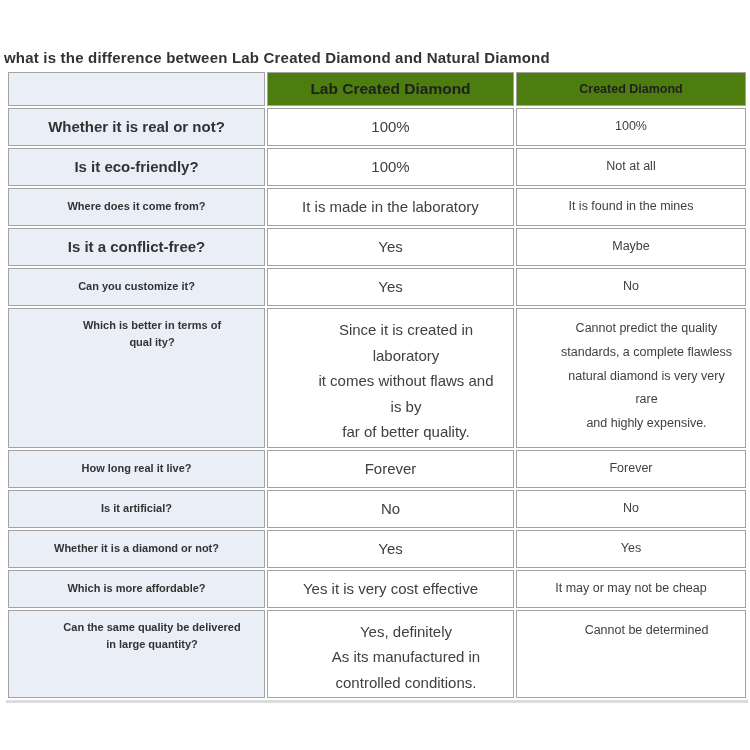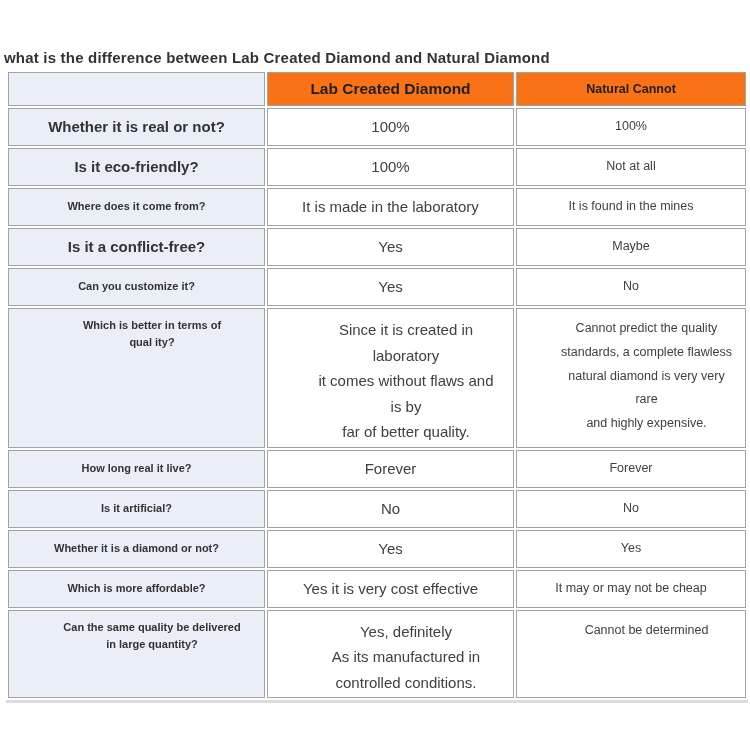--- a/index.html
+++ b/index.html
@@ -38,21 +38,21 @@
   col.c1 { width: 247px; }
   col.c2 { width: 230px; }
   th, td {
     box-sizing: border-box;
     border: 1px solid #a3a3a3;
     text-align: center;
     vertical-align: middle;
     padding: 2px 12px;
     overflow: hidden;
   }
-  th { height: 34px; background: #f97316; }
+  th { height: 34px; background: #4d7c0f; }
   td { height: 38px; }
   th.corner { background: #eaeef7; }
   th.h-lab { font-size: 15.5px; font-weight: 700; color: #1f1f1f; }
   th.h-nat { font-size: 12.5px; font-weight: 700; color: #1f1f1f; }
   td.lbl {
     background: #eaeef7;
     font-weight: 700;
     color: #333333;
     font-size: 11px;
     line-height: 1.55;
@@ -86,21 +86,21 @@
   <table class="cmp">
     <colgroup>
         <col class="c0">
         <col class="c1">
         <col class="c2">
       </colgroup>
     <thead>
       <tr>
         <th class="corner"></th>
         <th class="h-lab">Lab Created Diamond</th>
-        <th class="h-nat">Natural Cannot</th>
+        <th class="h-nat">Created Diamond</th>
       </tr>
     </thead>
     <tbody>
       <tr class="r-big">
         <td class="lbl">Whether it is real or not?</td>
         <td class="lab">100%</td>
         <td class="nat">100%</td>
       </tr>
       <tr class="r-big">
         <td class="lbl">Is it eco-friendly?</td>

